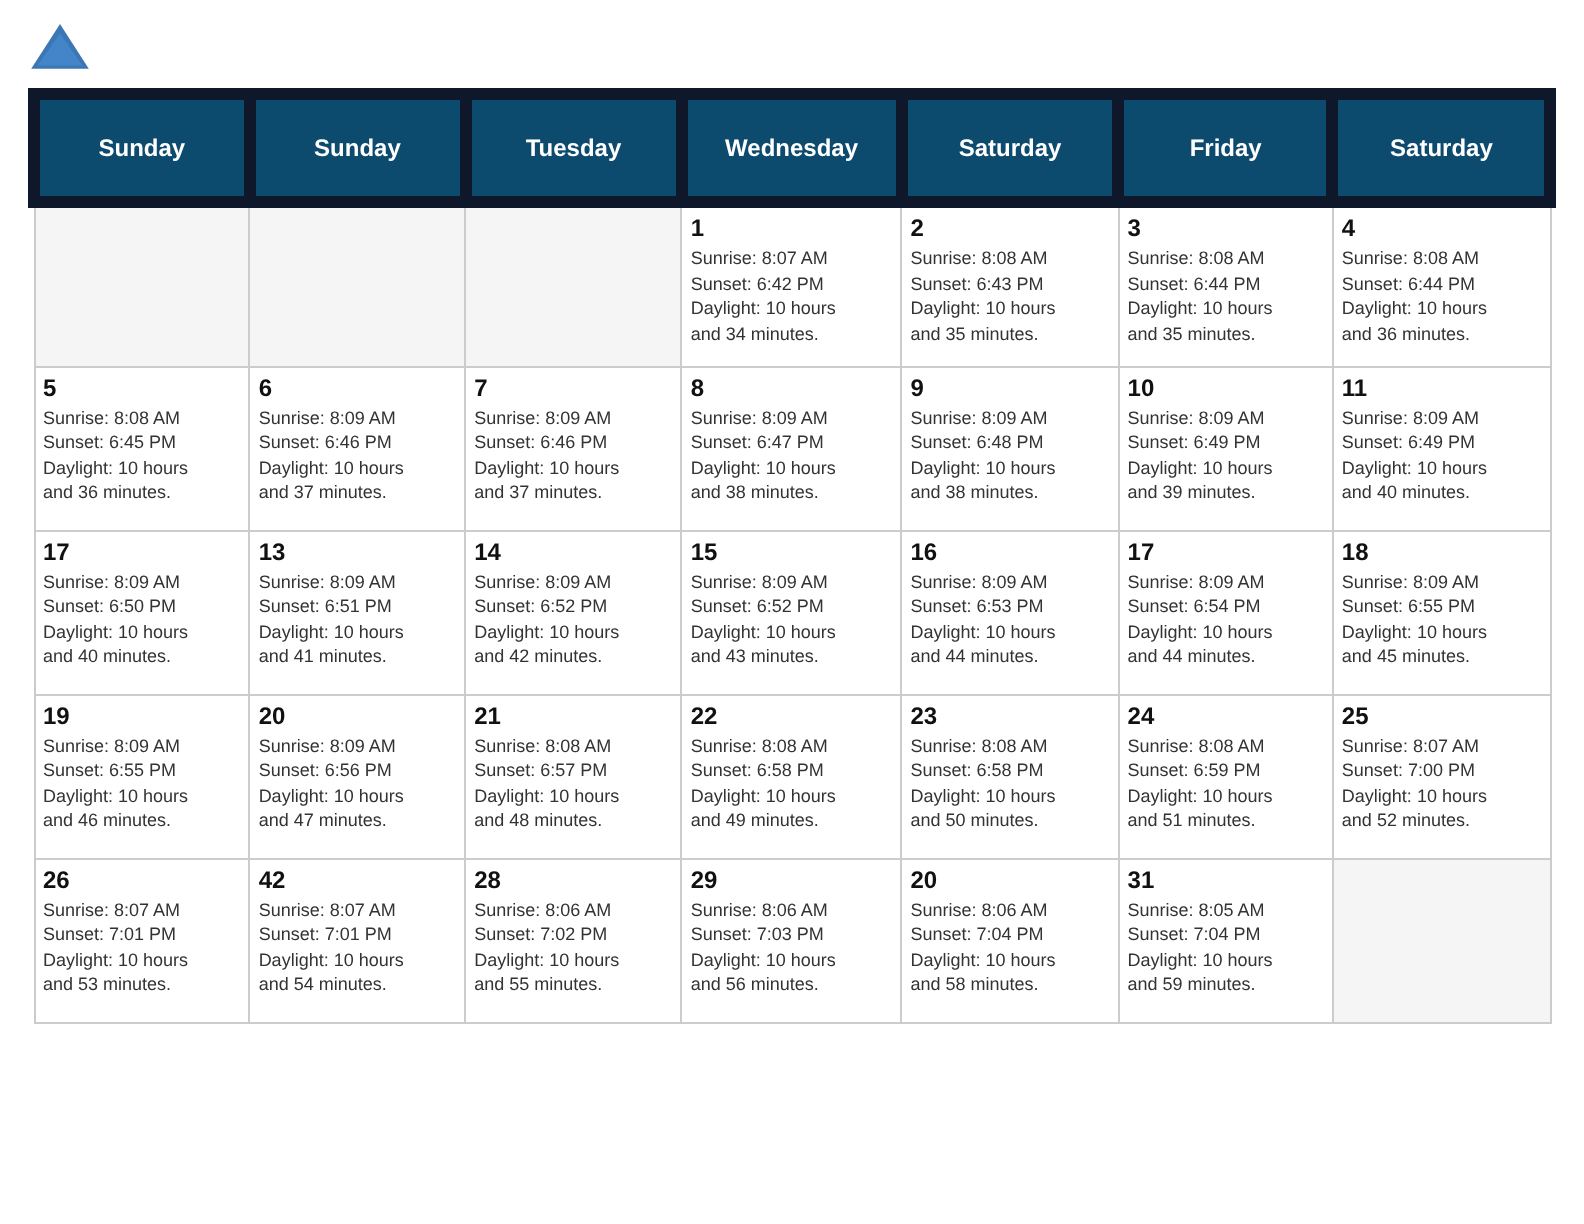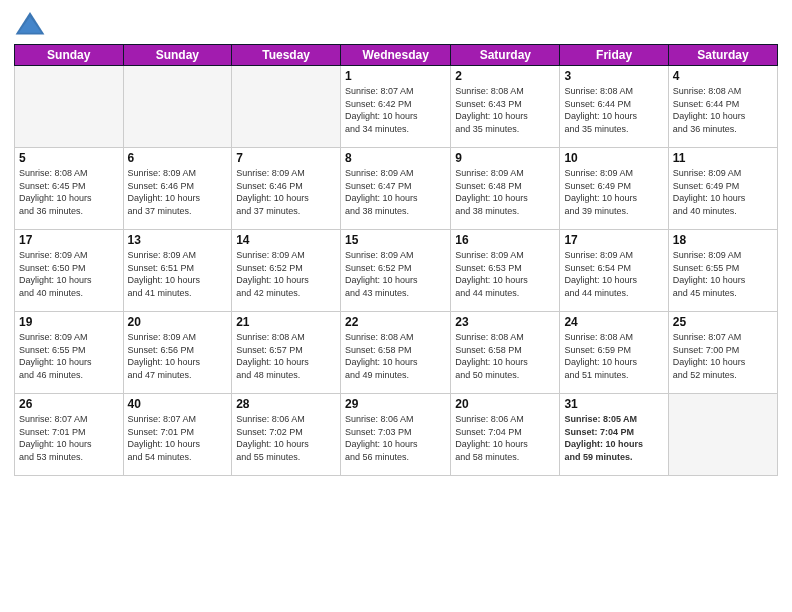--- a/index.html
+++ b/index.html
@@ -56,27 +56,27 @@
     .location {
       font-size: 15px;
       color: #444;
     }
     .calendar {
       width: 100%;
       border-collapse: collapse;
       border: 1px solid #ccc;
     }
     .calendar th {
-      background: #a21caf;
+      background: #0c4a6e;
       color: #fff;
       font-size: 12px;
       font-weight: bold;
       text-align: center;
-      padding: 3px 3px;
-      border: 1px solid #0f172a;
+      padding: 17px 3px;
+      border: 6px solid #0f172a;
     }
     .calendar td {
       vertical-align: top;
       border: 1px solid #ccc;
       padding: 3px 4px;
       width: 113px;
       height: 82px;
       font-size: 9.5px;
       color: #333;
       background: #fff;
@@ -318,21 +318,21 @@
         </tr>
         <tr>
           <td>
             <div class="day-num">26</div>
             <div class="day-info" style="white-space: pre-line;">Sunrise: 8:07 AM
 Sunset: 7:01 PM
 Daylight: 10 hours
 and 53 minutes.</div>
           </td>
           <td>
-            <div class="day-num">40</div>
+            <div class="day-num">42</div>
             <div class="day-info" style="white-space: pre-line;">Sunrise: 8:07 AM
 Sunset: 7:01 PM
 Daylight: 10 hours
 and 54 minutes.</div>
           </td>
           <td>
             <div class="day-num">28</div>
             <div class="day-info" style="white-space: pre-line;">Sunrise: 8:06 AM
 Sunset: 7:02 PM
 Daylight: 10 hours
@@ -347,21 +347,21 @@
           </td>
           <td>
             <div class="day-num">20</div>
             <div class="day-info" style="white-space: pre-line;">Sunrise: 8:06 AM
 Sunset: 7:04 PM
 Daylight: 10 hours
 and 58 minutes.</div>
           </td>
           <td>
             <div class="day-num">31</div>
-            <div class="day-info" style="white-space: pre-line; font-weight: bold;">Sunrise: 8:05 AM
+            <div class="day-info" style="white-space: pre-line;">Sunrise: 8:05 AM
 Sunset: 7:04 PM
 Daylight: 10 hours
 and 59 minutes.</div>
           </td>
           <td class="empty"></td>
         </tr>
       </tbody>
   </table>
 </div>
 

